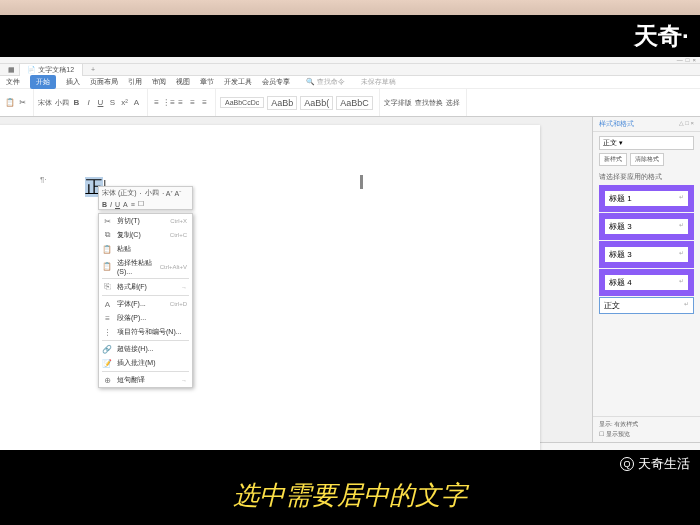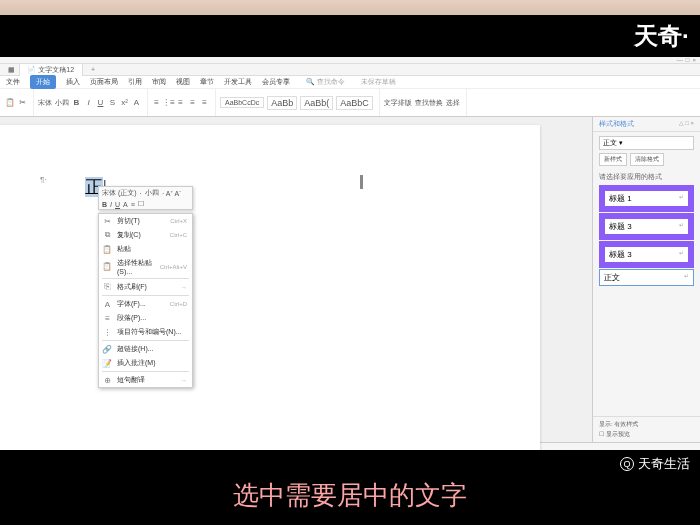--- a/index.html
+++ b/index.html
@@ -43,21 +43,21 @@
 .panel-label { font-size: 7px; color: #666; margin-bottom: 3px; }
 .style-list-item { background: #fff; border: 6px solid #8b5cf6; padding: 2px 4px; margin-bottom: 1px; display: flex; justify-content: space-between; font-size: 8px; }
 .style-list-item.selected { border: 1px solid #6a9edb; }
 .style-list-item .arrow { color: #aaa; font-size: 6px; }
 .panel-footer { border-top: 1px solid #ddd; padding: 2px 6px; font-size: 6px; color: #666; }
 .panel-footer div { margin: 1px 0; }
 .statusbar { height: 8px; background: #f5f5f5; border-top: 1px solid #ccc; }
 .bottom-region { position: absolute; left: 0; right: 0; bottom: 0; height: 75px; background: #000; }
 .watermark { position: absolute; right: 10px; top: 5px; color: #fff; font-size: 13px; display: flex; align-items: center; gap: 4px; }
 .watermark .wm-icon { width: 14px; height: 14px; border: 1.5px solid #fff; border-radius: 50%; display: flex; align-items: center; justify-content: center; font-size: 9px; }
-.subtitle { position: absolute; left: 0; right: 0; bottom: 12px; text-align: center; color: #fca5a5; font-size: 26px; font-weight: 500; text-shadow: 0 0 4px rgba(0,0,0,0.8), 1px 1px 2px rgba(0,0,0,0.9); }
+.subtitle { position: absolute; left: 0; right: 0; bottom: 12px; text-align: center; color: #fde047; font-size: 26px; font-weight: 500; text-shadow: 0 0 4px rgba(0,0,0,0.8), 1px 1px 2px rgba(0,0,0,0.9); font-style: italic; }
 </style>
 </head>
 <body>
 
 <div class="top-frame"></div>
 <div class="black-bar">
   <span>天奇·</span>
 </div>
 
 <div class="app-window">
@@ -227,20 +227,24 @@
             <span class="arrow">↵</span>
           </div>
         <div class="style-list-item">
             <span>标题 3</span>
             <span class="arrow">↵</span>
           </div>
         <div class="style-list-item">
             <span>标题 3</span>
             <span class="arrow">↵</span>
           </div>
+        <div class="style-list-item">
+            <span>标题 4</span>
+            <span class="arrow">↵</span>
+          </div>
         <div class="style-list-item selected">
             <span>正文</span>
             <span class="arrow">↵</span>
           </div>
       </div>
       <div class="panel-footer">
         <div>显示: 有效样式</div>
         <div>☐ <span>显示预览</span></div>
       </div>
     </div>

